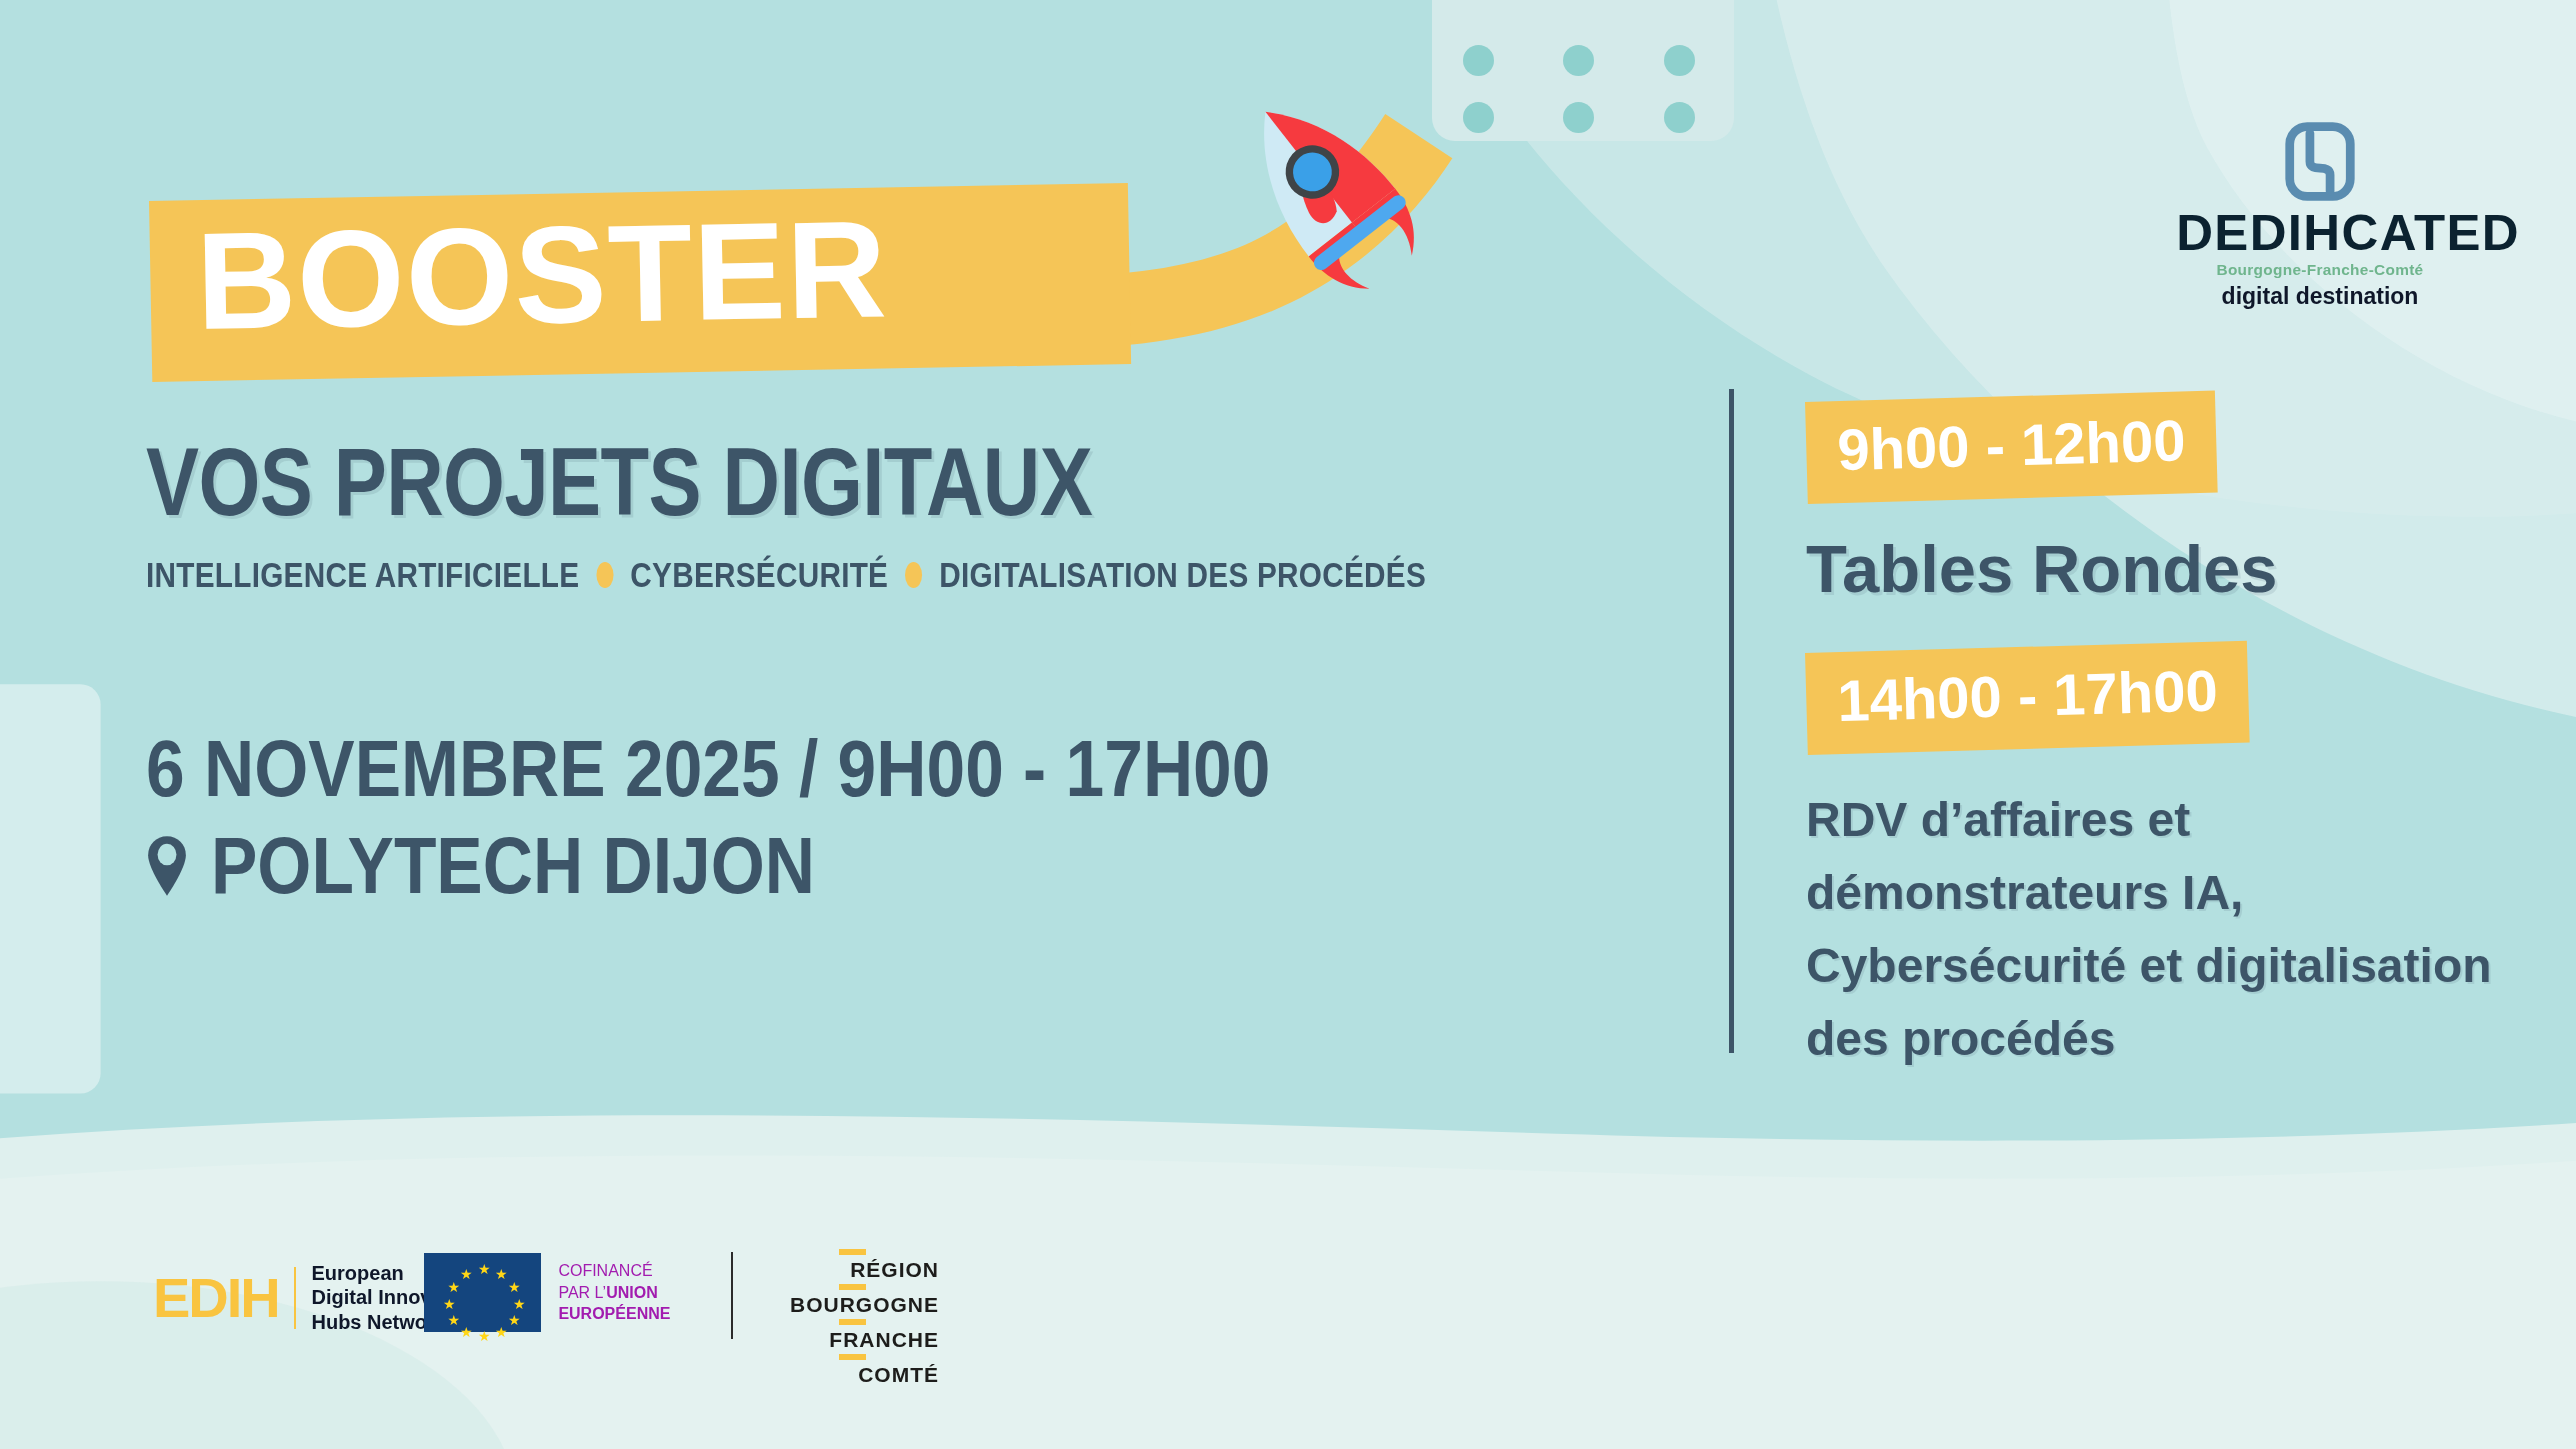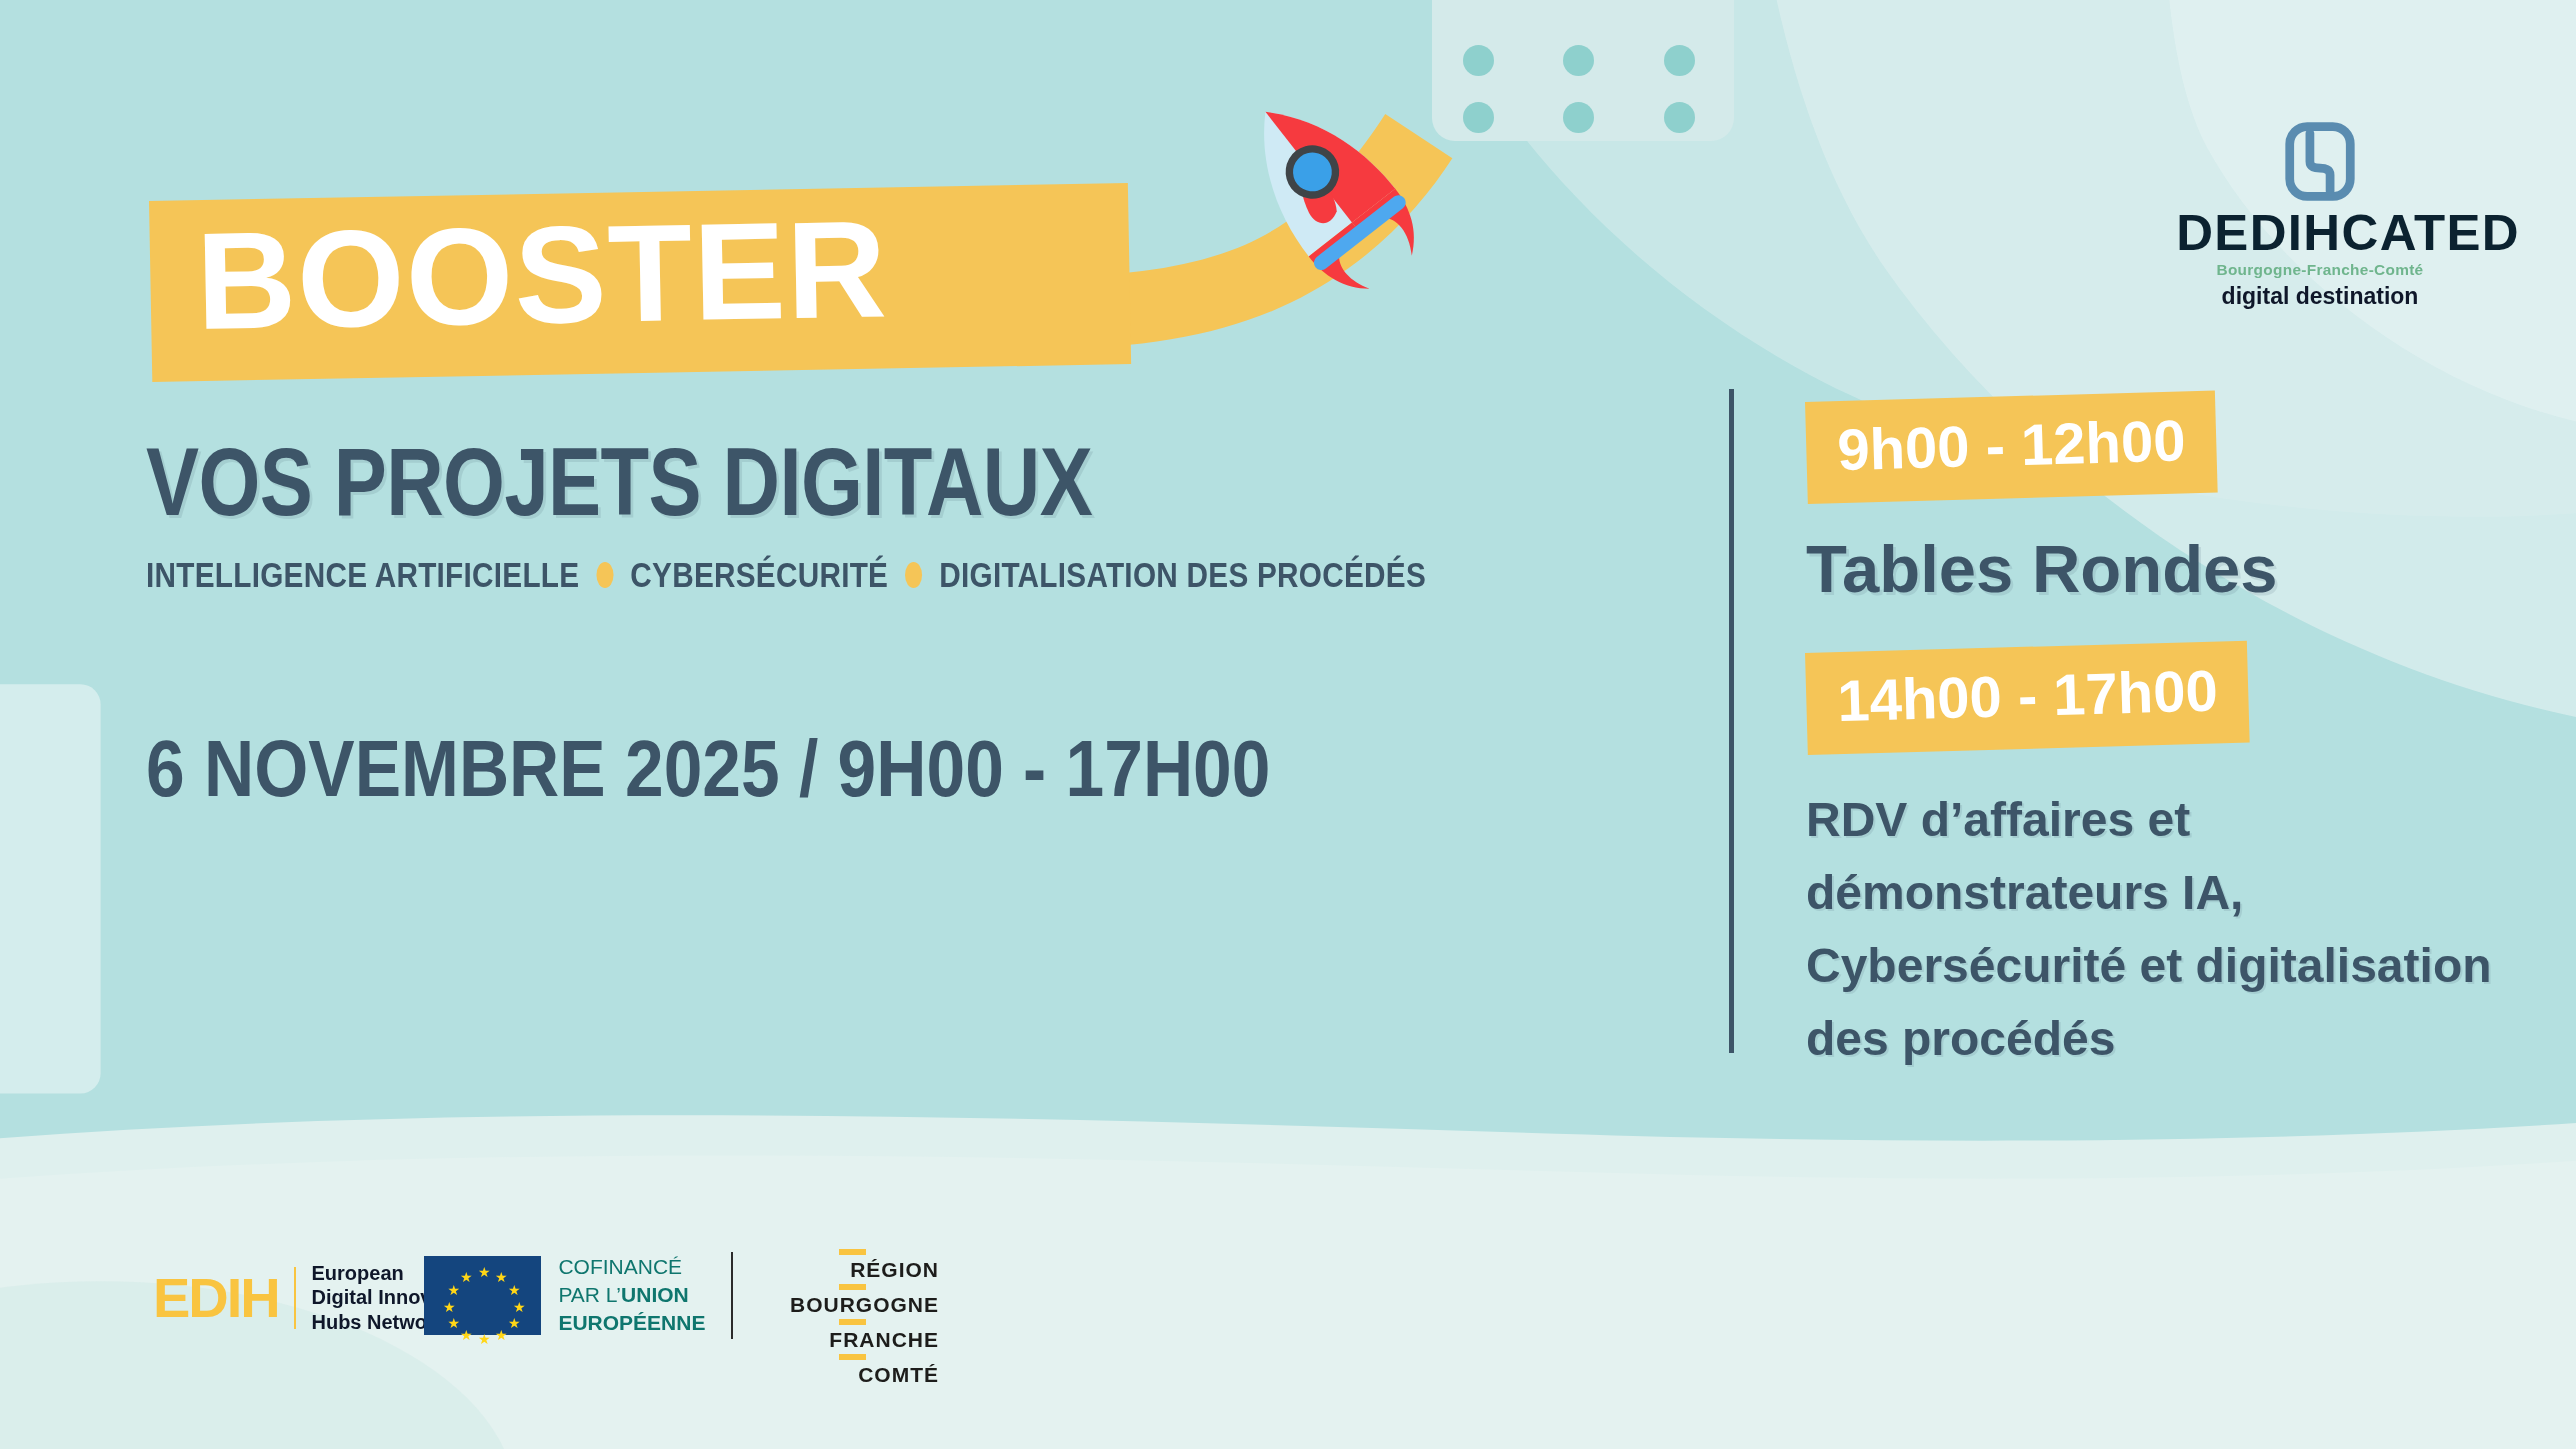--- a/index.html
+++ b/index.html
@@ -111,21 +111,21 @@
 
   
   .edih{position:absolute;left:153px;top:1261px;display:flex;align-items:center;gap:15px;}
   .edih-mark{font-size:56px;font-weight:700;color:#f9c440;letter-spacing:-2px;line-height:1;}
   .edih-bar{width:2.7px;height:62px;background:#f9c440;}
   .edih-sub{font-size:20px;color:#0f172a;line-height:1.22;font-weight:700;white-space:nowrap;}
 
   .eu{position:absolute;left:424px;top:1253px;display:flex;align-items:center;gap:17.4px;}
   .eu-flag{width:117px;height:79px;background:#14457e;position:relative;flex:none;}
   .eu-star{position:absolute;color:#ffd617;font-size:14px;line-height:1;}
-  .eu-txt{font-size:21px;color:#0f766e;line-height:1.34;white-space:nowrap;}
+  .eu-txt{font-size:16px;color:#a21caf;line-height:1.34;white-space:nowrap;}
   .eu-txt b{font-weight:700;}
 
   .sep-line{position:absolute;left:731px;top:1252px;width:2px;height:87px;background:#2b2b2b;}
   .region{position:absolute;left:765px;top:1246px;text-align:right;width:174px;}
   .region-row{font-size:21px;font-weight:700;color:#1d1d1b;letter-spacing:1px;line-height:1.06;}
   .region-dash{width:27px;height:6px;background:#f9c440;margin:3.4px auto;}
 </style>
 </head>
 <body>
 
@@ -181,20 +181,27 @@
   <div class="keywords">
     <span class="kw">INTELLIGENCE ARTIFICIELLE</span>
     <span class="kwdot"></span>
     <span class="kw">CYBERSÉCURITÉ</span>
     <span class="kwdot"></span>
     <span class="kw">DIGITALISATION DES PROCÉDÉS</span>
   </div>
 
   <div class="dateline">6 NOVEMBRE 2025 / 9H00 - 17H00</div>
 
+  <div class="placeline">
+    <svg style="width:42px;height:62px;flex:none;" viewBox="0 0 62 92">
+      <path d="M31,2 C15,2 3,14 3,30 C3,50 31,90 31,90 C31,90 59,50 59,30 C59,14 47,2 31,2 Z" fill="#3d5568"></path>
+      <ellipse cx="31" cy="29" rx="14" ry="16" fill="#b4e0e0"></ellipse>
+    </svg>
+    <span class="placetxt">POLYTECH DIJON</span>
+  </div>
 
   <div class="vdivider"></div>
 
   <div class="badge" id="badge1">9h00 - 12h00</div>
   <div class="sched-title">Tables Rondes</div>
 
   <div class="badge" id="badge2">14h00 - 17h00</div>
   <div class="sched-desc">RDV d’affaires et démonstrateurs IA, Cybersécurité et digitalisation des procédés</div>
 
   <div class="dedih">

